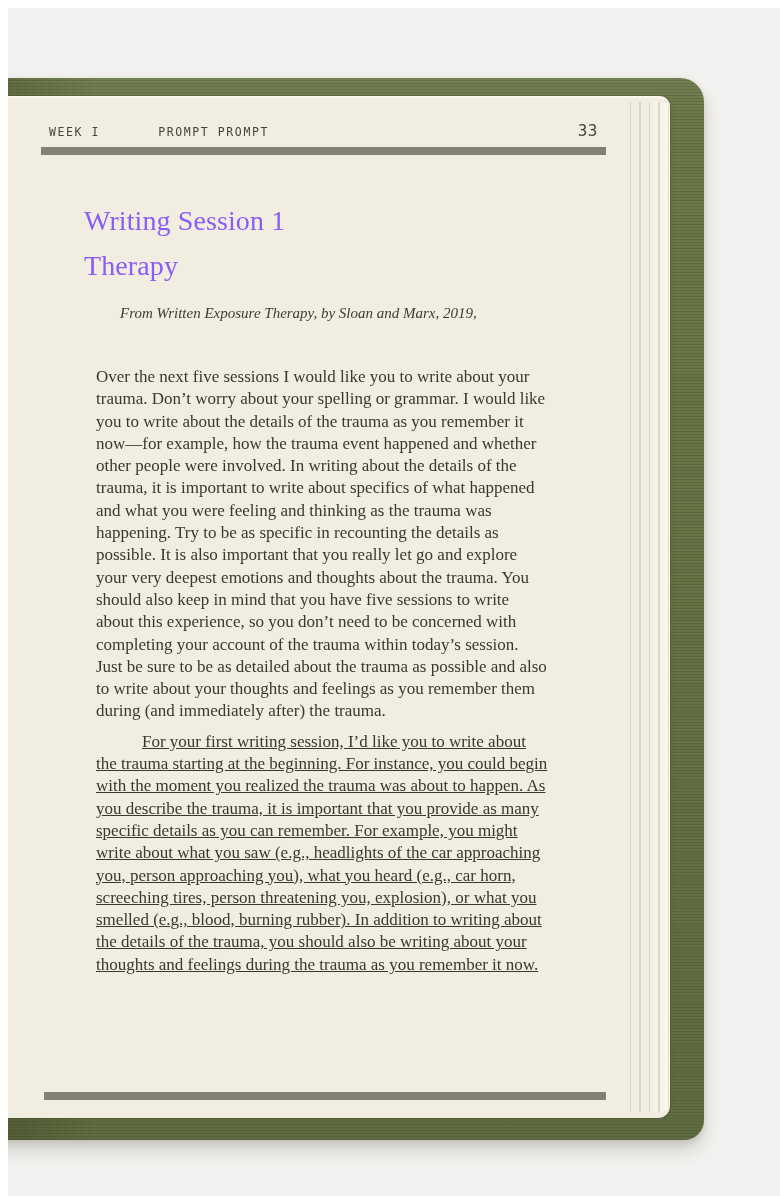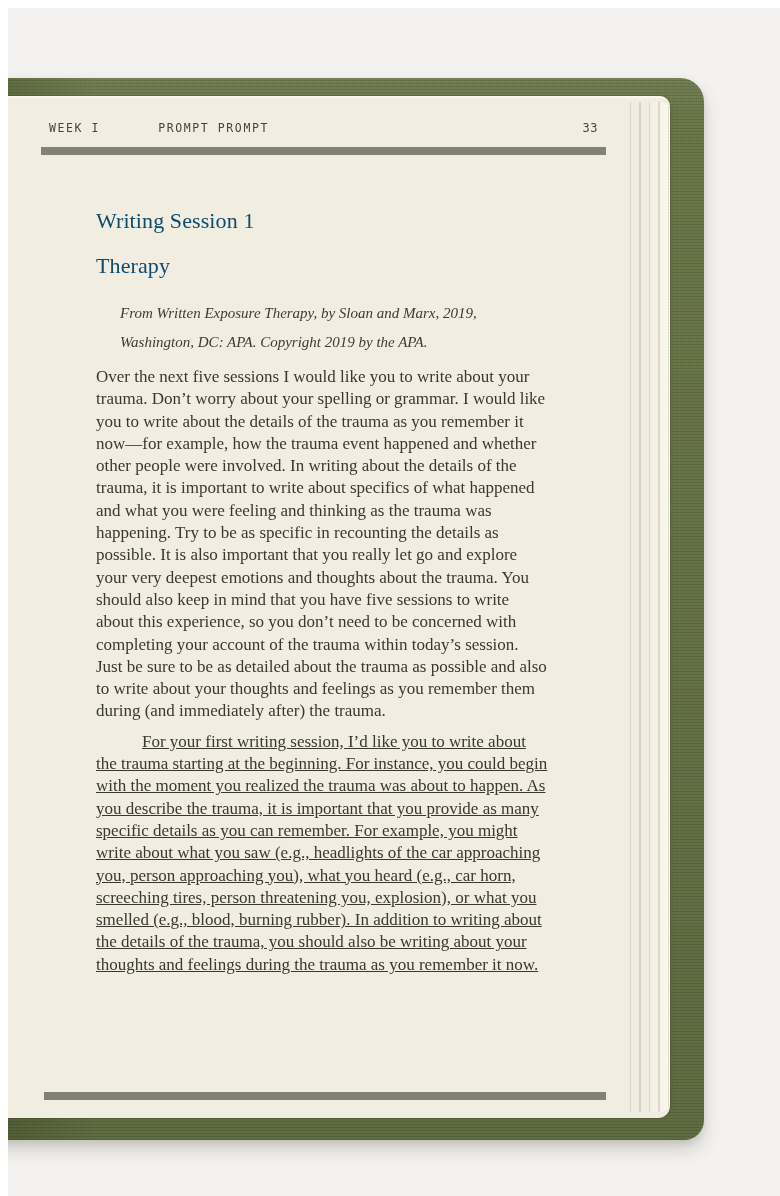--- a/index.html
+++ b/index.html
@@ -44,32 +44,32 @@
   }
 
   
   .runhead{
     position:absolute; left:33px; right:64px; top:15px;
     display:flex; align-items:baseline;
     font-family:"DejaVu Sans Mono", monospace;
     font-size:11.5px; letter-spacing:1.6px; color:#45443b;
   }
   .runhead .section{ margin-left:50px; }
-  .runhead .pageno{ margin-left:auto; letter-spacing:.5px; font-size:12px; }
+  .runhead .pageno{ margin-left:auto; letter-spacing:.5px; font-size:16px; }
   .rule{
     position:absolute; height:2px; background:#6f6d61; opacity:.85;
   }
   .rule.top{ left:33px; right:64px; top:49px; }
   .rule.bottom{ left:36px; right:64px; top:994px; }
 
   
   .title{
-    position:absolute; left:80px; top:96px;
-    font-size:22px; line-height:37px; font-weight:500;
-    color:#0c4a6e; letter-spacing:.1px;
+    position:absolute; left:68px; top:96px;
+    font-size:28px; line-height:37px; font-weight:500;
+    color:#8b5cf6; letter-spacing:.1px;
   }
   .title span{ display:block; }
 
   
   .citation{
     position:absolute; left:80px; top:197px;
     font-style:italic; font-size:15px; line-height:21px;
     color:#3c3b33;
     margin-left:24px;
   }
@@ -100,21 +100,20 @@
       </div>
       <div class="rule top"></div>
 
       <h1 class="title">
         <span>Writing Session 1</span>
         <span>Therapy</span>
       </h1>
 
       <div class="citation">
         <span>From Written Exposure Therapy, by Sloan and Marx, 2019,</span>
-        <span>Washington, DC: APA. Copyright 2019 by the APA.</span>
       </div>
 
       <div class="bodytext">
         <p>Over the next five sessions I would like you to write about your trauma. Don’t worry about your spelling or grammar. I would like you to write about the details of the trauma as you remember it now—for example, how the trauma event happened and whether other people were involved. In writing about the details of the trauma, it is important to write about specifics of what happened and what you were feeling and thinking as the trauma was happening. Try to be as specific in recounting the details as possible. It is also important that you really let go and explore your very deepest emotions and thoughts about the trauma. You should also keep in mind that you have five sessions to write about this experience, so you don’t need to be concerned with completing your account of the trauma within today’s session. Just be sure to be as detailed about the trauma as possible and also to write about your thoughts and feelings as you remember them during (and immediately after) the trauma.</p>
         <p>For your first writing session, I’d like you to write about the trauma starting at the beginning. For instance, you could begin with the moment you realized the trauma was about to happen. As you describe the trauma, it is important that you provide as many specific details as you can remember. For example, you might write about what you saw (e.g., headlights of the car approaching you, person approaching you), what you heard (e.g., car horn, screeching tires, person threatening you, explosion), or what you smelled (e.g., blood, burning rubber). In addition to writing about the details of the trauma, you should also be writing about your thoughts and feelings during the trauma as you remember it now.</p>
       </div>
 
       <div class="rule bottom"></div>
     </div>
   </div>

